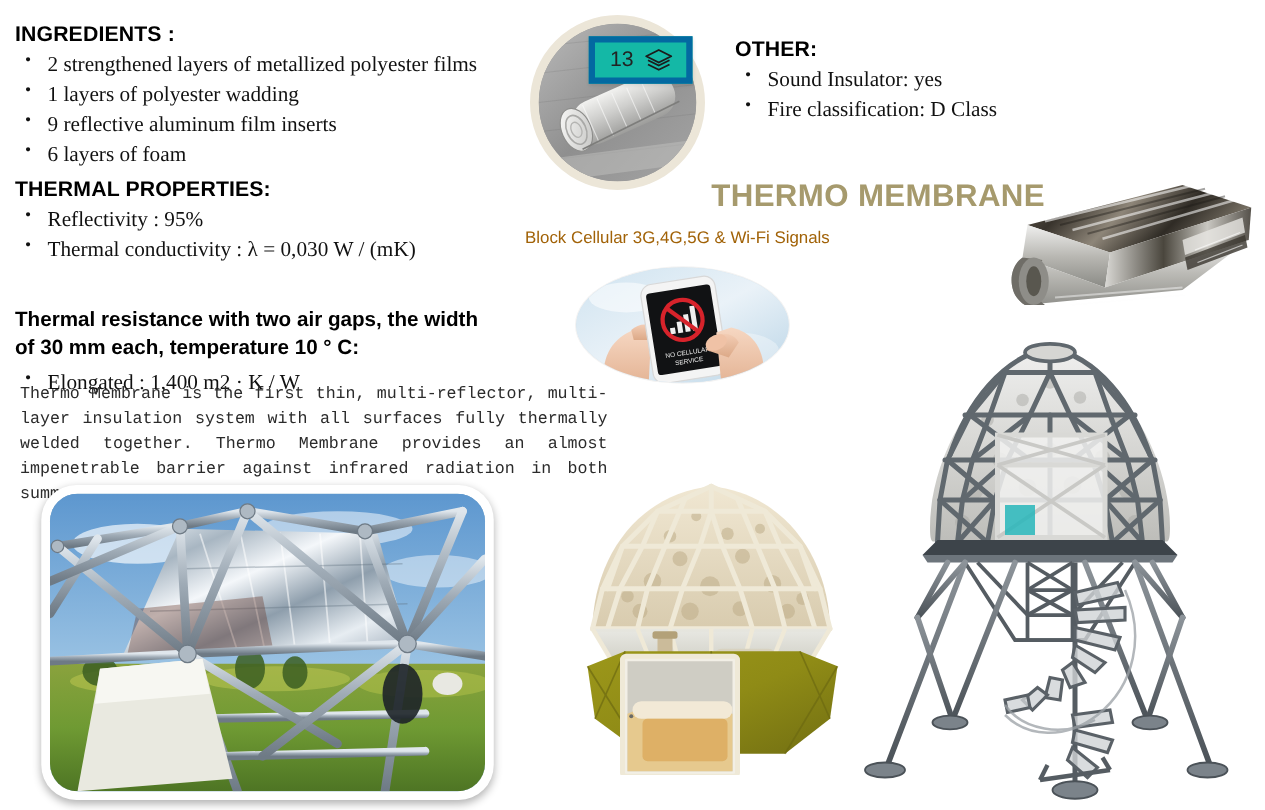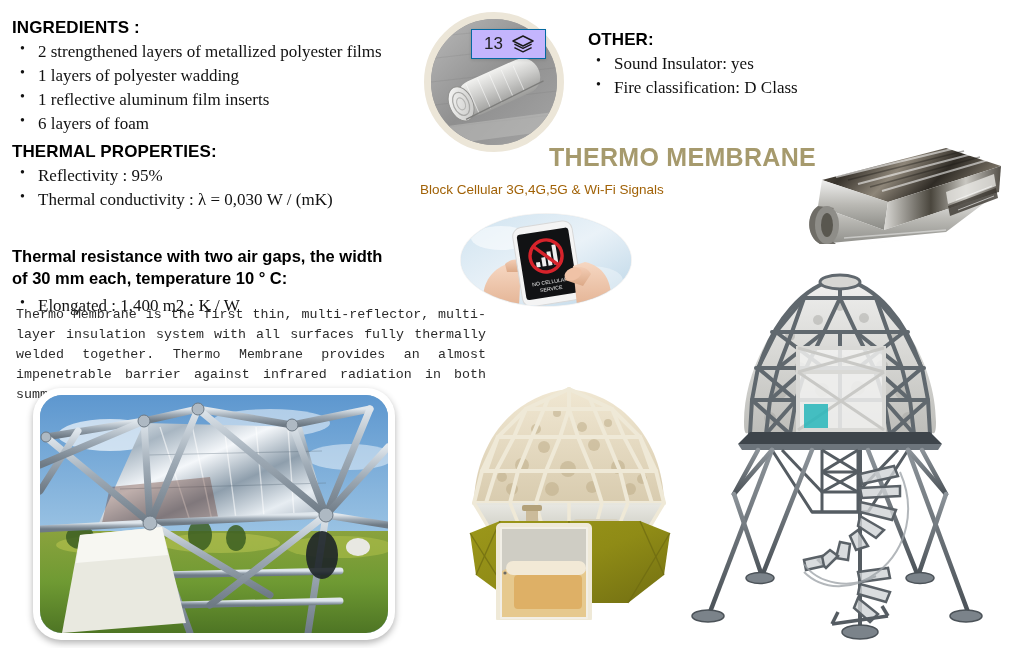--- a/index.html
+++ b/index.html
@@ -38,40 +38,40 @@
     font-family:Liberation Mono, monospace;
     font-size:13.3px;color:#2b2b2b;line-height:1.5;
     text-align:justify;
   }
 
   
   .brand{
     position:absolute;
     font-family:"Liberation Sans", sans-serif;
     font-weight:bold;font-size:25px;
-    color:#a69a6d;letter-spacing:.3px;
+    color:#a69a6d;letter-spacing:.3px;margin-left:20px;
   }
   .blockcell{
     position:absolute;
     font-family:Liberation Sans, sans-serif;
     font-size:13.5px;color:#a16207;
   }
 
   
   .circ-wrap{position:absolute;left:424px;top:12px;width:140px;height:140px;}
   .circ{
     position:absolute;inset:0;border-radius:50%;
     border:7px solid #ece6d8;
     box-sizing:border-box;overflow:hidden;
     background:#9a9a9a;
   }
   .circ .svgfill{width:100%;height:100%;display:block;}
   .badge{
     position:absolute;left:47px;top:17px;
-    background:#c4b5fd;border:1px solid #0369a1;
+    background:#14b8a6;border:5px solid #0369a1;
     padding:4px 11px 4px 12px;
     display:flex;align-items:center;gap:9px;
     box-shadow:0 1px 3px rgba(0,0,0,.12);
     z-index:5;
   }
   .badge .num{font-size:17px;color:#222;font-family:"Liberation Sans",sans-serif;}
 
   
   .oval{
     position:absolute;left:461px;top:214px;width:170px;height:92px;
@@ -103,21 +103,21 @@
 </head>
 <body>
 
 <div class="page">
 
   <div class="blk" style="left:12px;top:18px;">
     <div class="hdr">INGREDIENTS :</div>
     <ul class="bl">
       <li>2 strengthened layers of metallized polyester films</li>
       <li>1 layers of polyester wadding</li>
-      <li>1 reflective aluminum film inserts</li>
+      <li>9 reflective aluminum film inserts</li>
       <li>6 layers of foam</li>
     </ul>
   </div>
 
   <div class="blk" style="left:12px;top:142px;">
     <div class="hdr">THERMAL PROPERTIES:</div>
     <ul class="bl">
       <li>Reflectivity : 95%</li>
       <li>Thermal conductivity : λ = 0,030 W / (mK)</li>
     </ul>

